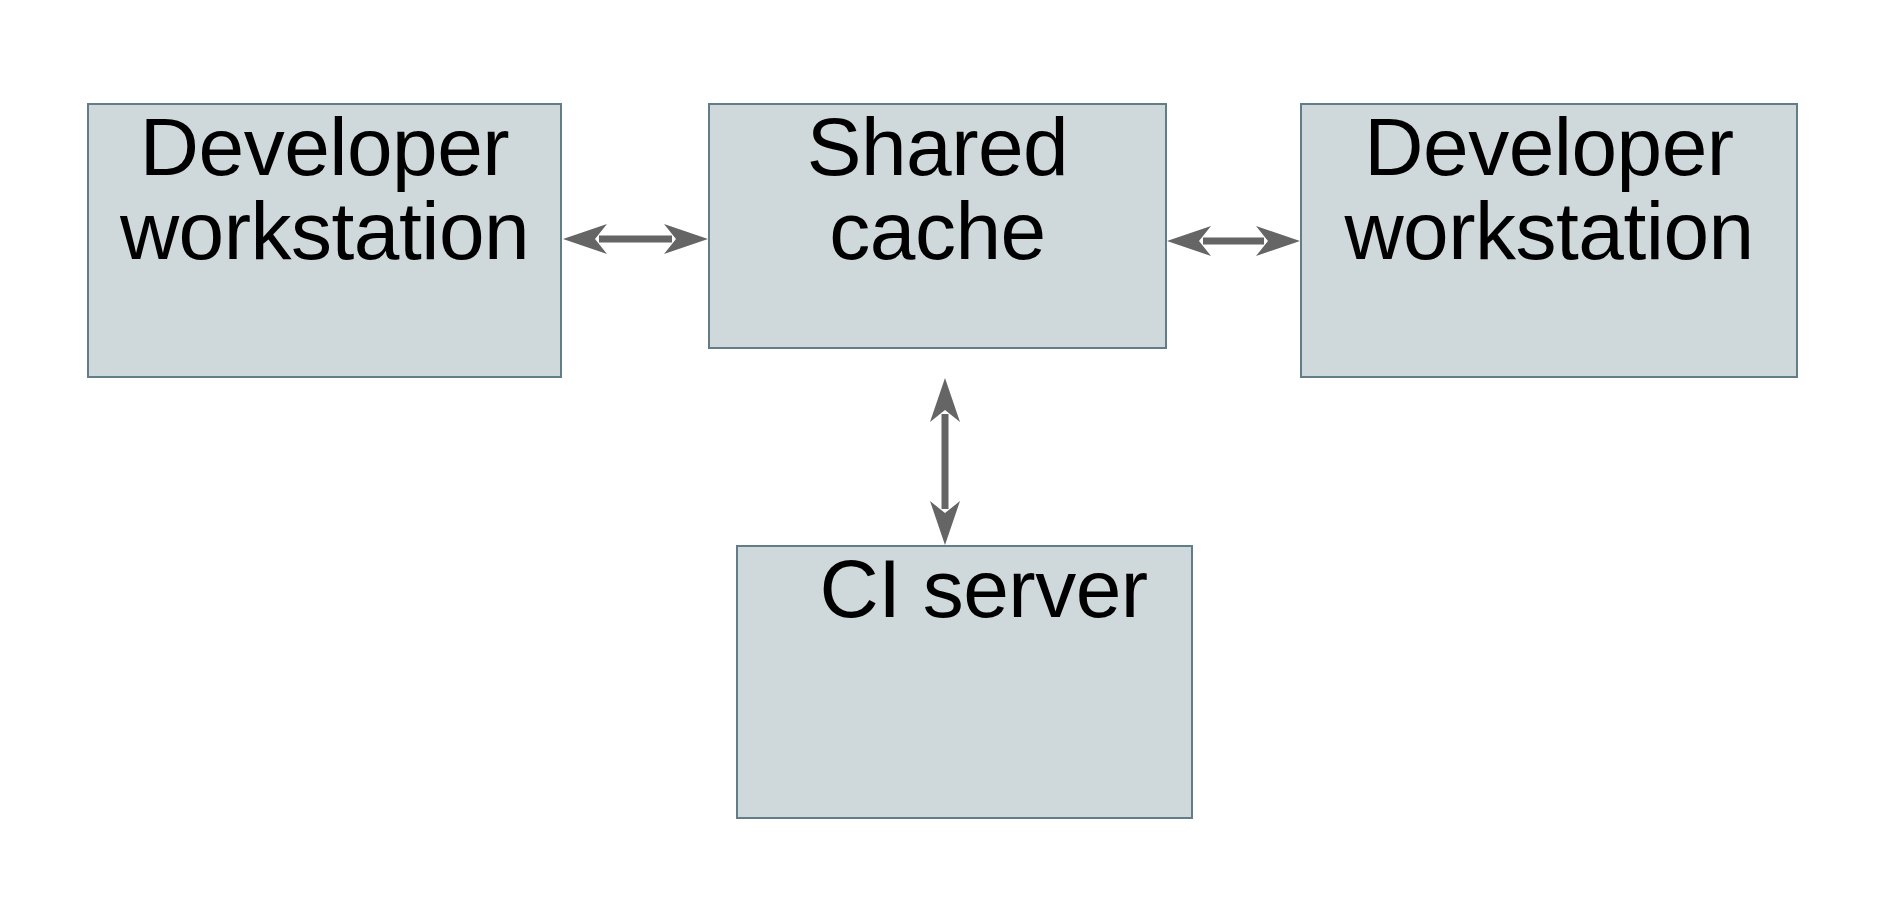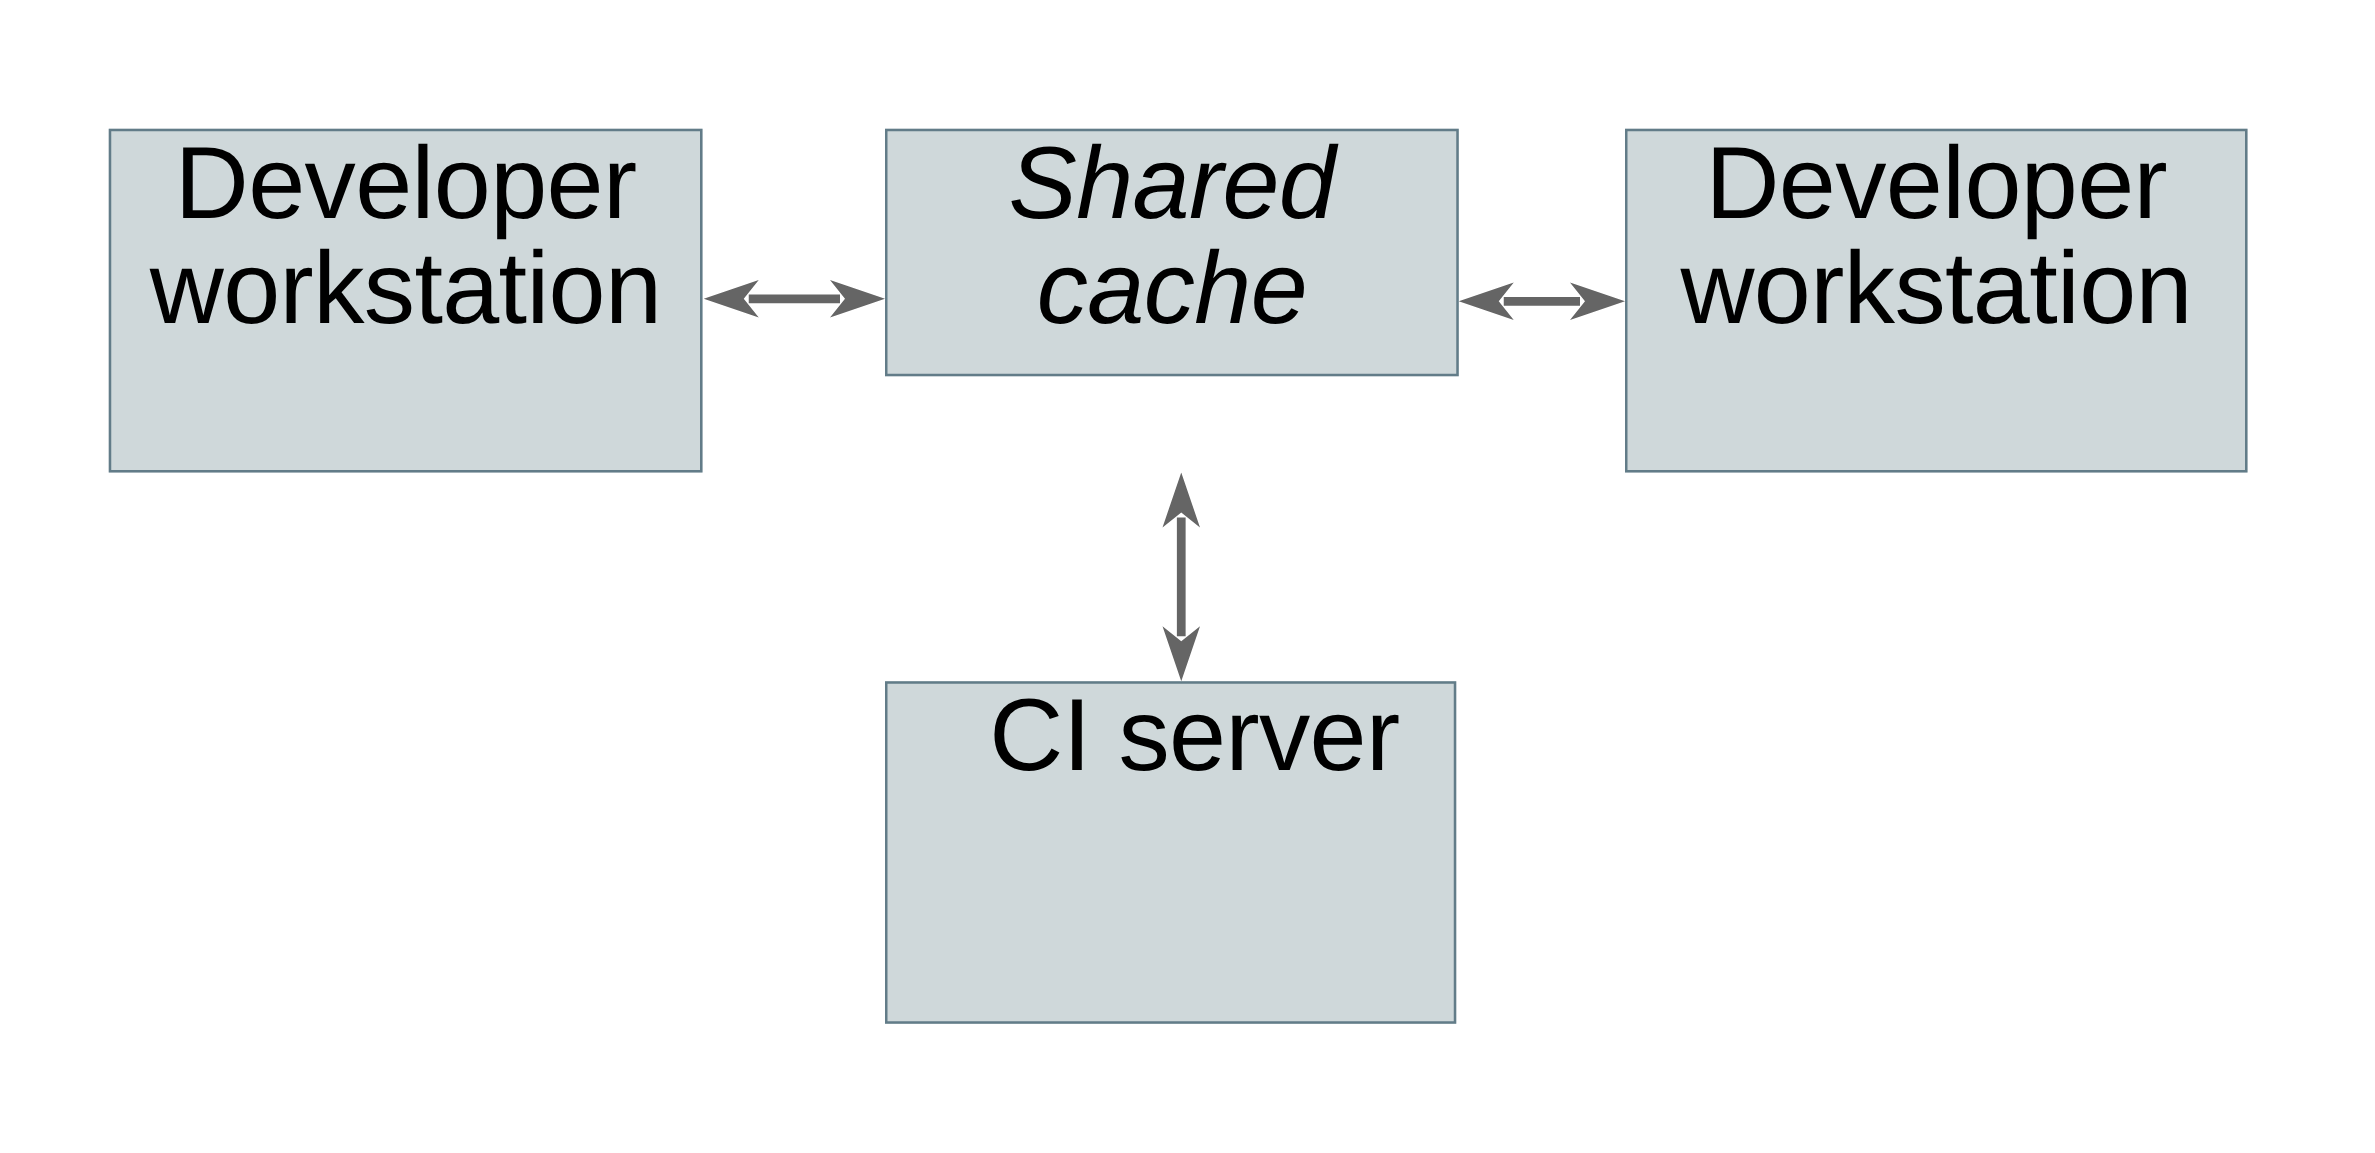--- a/index.html
+++ b/index.html
@@ -28,23 +28,23 @@
   }
   .node-label {
     font-size: 82px;
     line-height: 1.02;
     letter-spacing: -0.5px;
     color: var(--text);
     text-align: center;
     white-space: pre-line;
   }
   #node-dev-left  { left: 87px;   top: 103px; width: 475px; height: 275px; }
-  #node-cache     { left: 708px;  top: 103px; width: 459px; height: 198px; font-style: italic; }
+  #node-cache     { left: 708px;  top: 103px; width: 459px; height: 246px; }
   #node-dev-right { left: 1300px; top: 103px; width: 498px; height: 275px; }
-  #node-ci        { left: 708px;  top: 545px; width: 457px; height: 274px; padding-left: 38px; }
+  #node-ci        { left: 736px;  top: 545px; width: 457px; height: 274px; padding-left: 38px; }
   .arrow { position: absolute; display: block; }
   #arrow-left  { left: 563px;  top: 223px; }
   #arrow-right { left: 1167px; top: 225px; }
   #arrow-down  { left: 929px;  top: 378px; }
   .arrow line    { stroke: var(--arrow); stroke-width: 7; }
   .arrow polygon { fill: var(--arrow); }
 </style>
 </head>
 <body>
 

